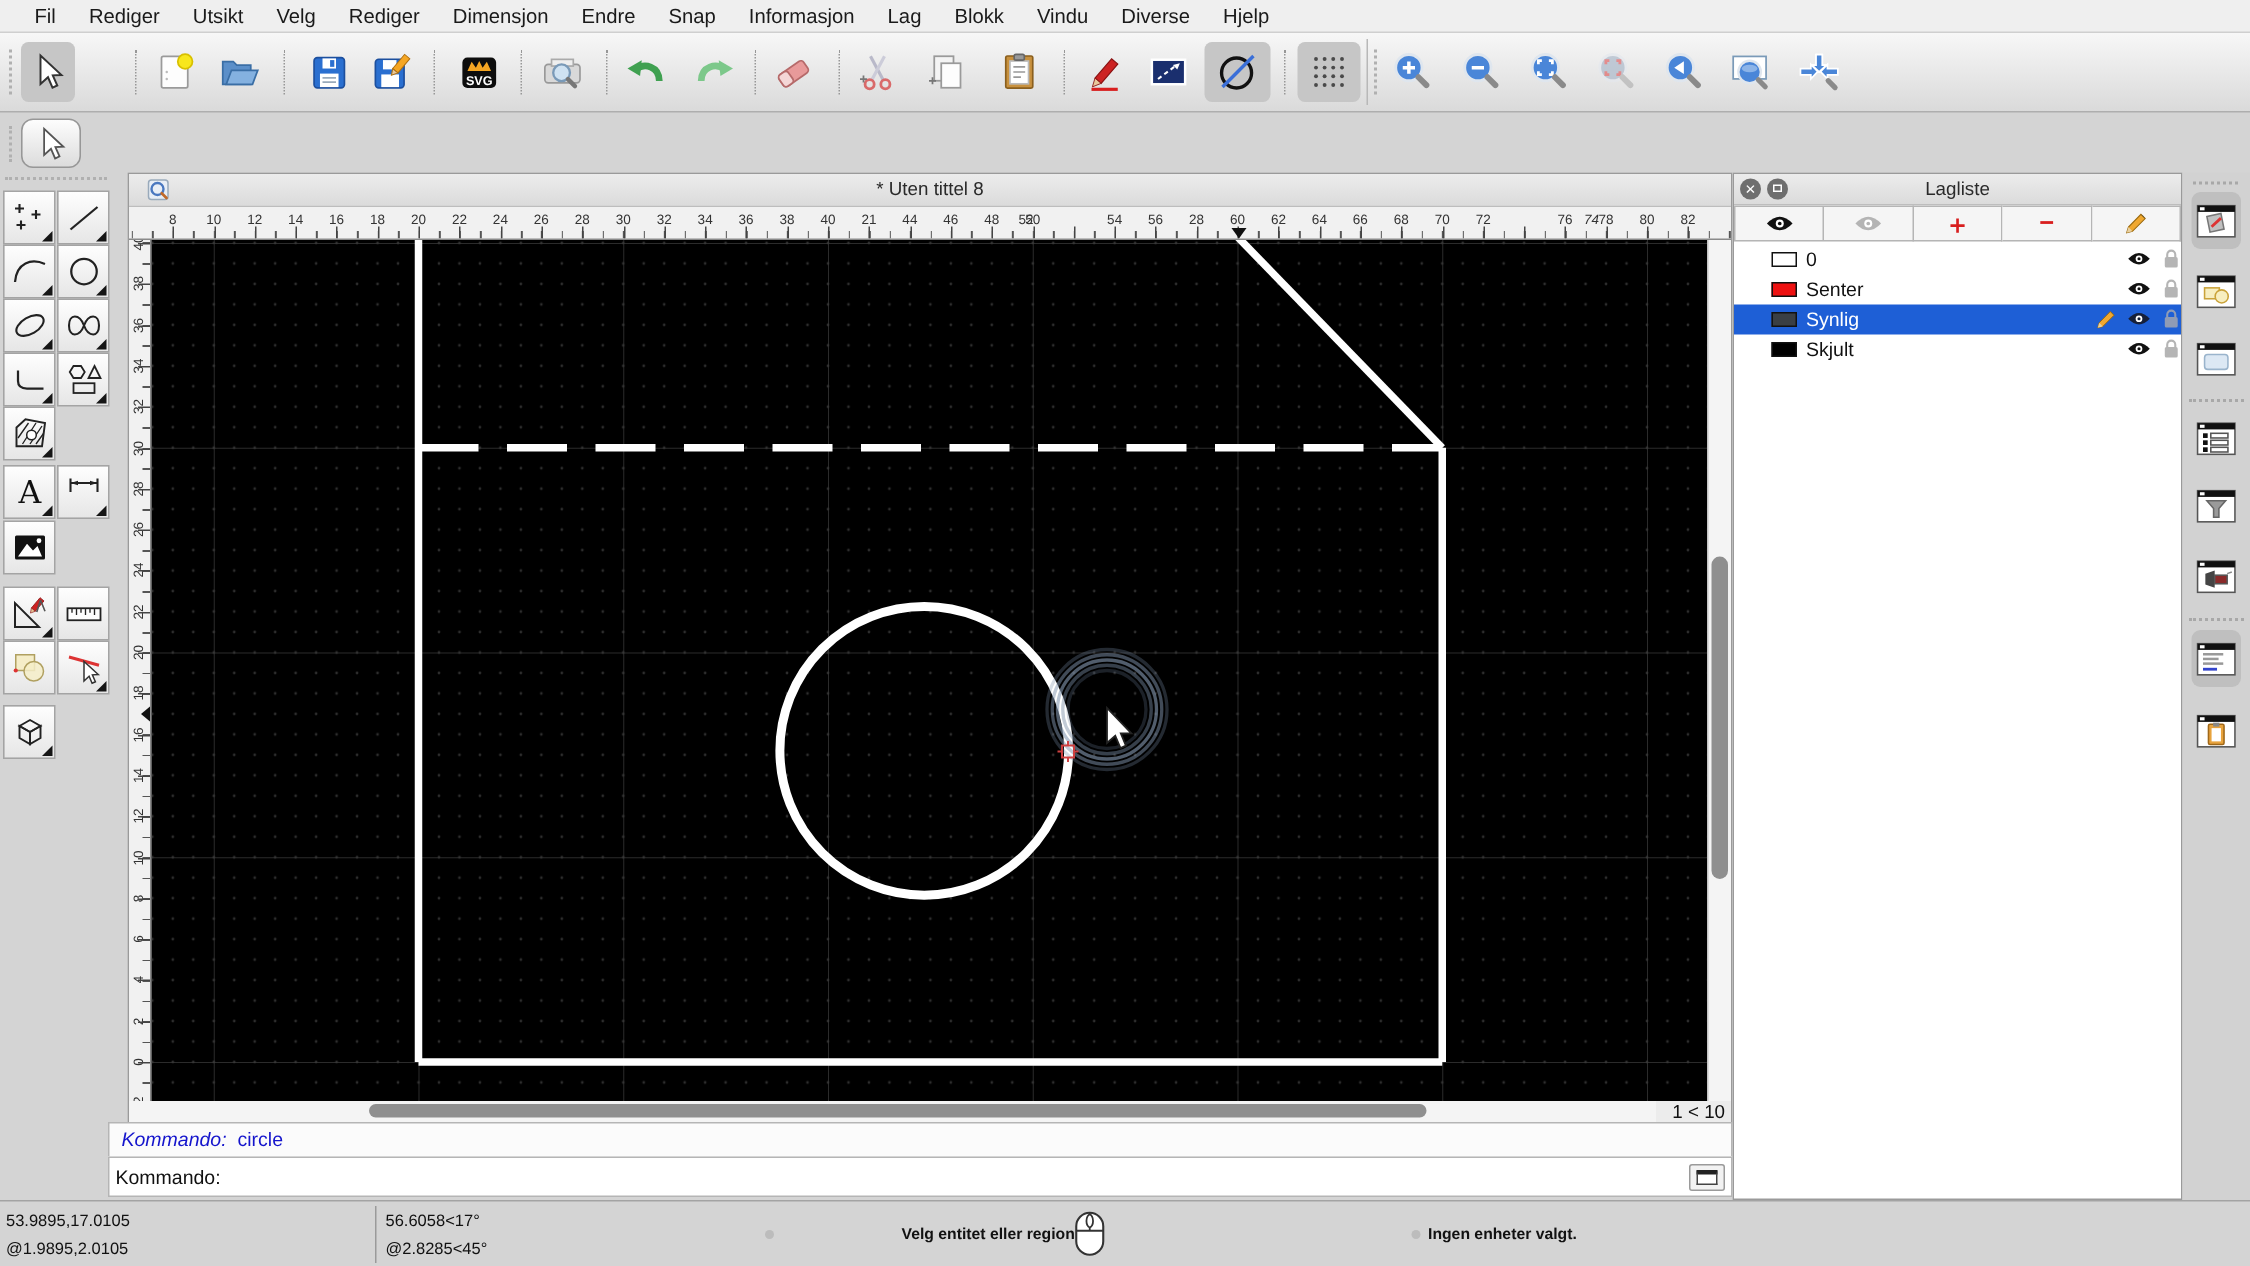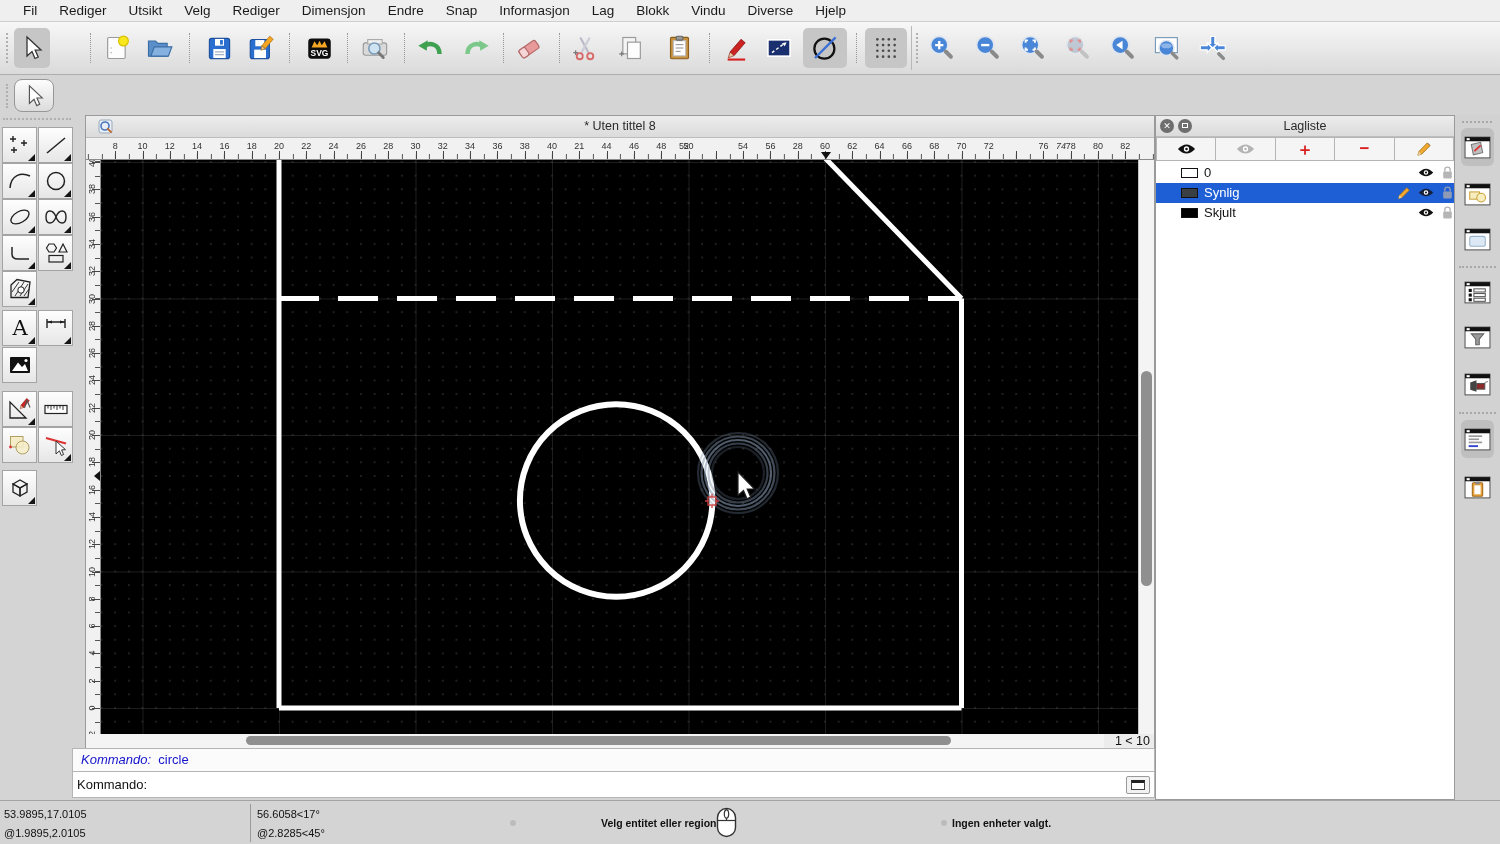--- a/index.html
+++ b/index.html
@@ -731,20 +731,37 @@
             <circle cx="10" cy="6" r="1.3" fill="#111"></circle>
           </svg>
         </span>
         <span class="layer-lock">
           <svg width="11" height="14" viewBox="0 0 10 13">
             <path d="M2.5 5 V3.5 a2.5 2.5 0 0 1 5 0 V5" fill="none" stroke="#b5b5b5" stroke-width="1.3"></path>
             <rect x="1" y="5" width="8" height="6.5" rx="1" fill="#b5b5b5"></rect>
           </svg>
         </span>
       </div>
+      <div class="layer-row">
+        <span class="layer-swatch" style="background:#ee1111"></span>
+        <span class="layer-name">Senter</span>
+        <span class="layer-eye">
+          <svg width="16" height="11" viewBox="0 0 20 12">
+            <path d="M1 6 Q10 -3.5 19 6 Q10 15.5 1 6 Z" fill="#111"></path>
+            <circle cx="10" cy="6" r="2.8" fill="#fff"></circle>
+            <circle cx="10" cy="6" r="1.3" fill="#111"></circle>
+          </svg>
+        </span>
+        <span class="layer-lock">
+          <svg width="11" height="14" viewBox="0 0 10 13">
+            <path d="M2.5 5 V3.5 a2.5 2.5 0 0 1 5 0 V5" fill="none" stroke="#b5b5b5" stroke-width="1.3"></path>
+            <rect x="1" y="5" width="8" height="6.5" rx="1" fill="#b5b5b5"></rect>
+          </svg>
+        </span>
+      </div>
       <div class="layer-row selected">
         <span class="layer-swatch" style="background:#3a3f44"></span>
         <span class="layer-name">Synlig</span>
         <span class="layer-pencil">
           <svg width="15" height="15" viewBox="0 0 18 18">
             <polygon points="3,15 4.2,11 13,2 16,5 7,14" fill="#f0a830" stroke="#9a6a10" stroke-width=".8"></polygon>
             <polygon points="3,15 4.2,11 7,14" fill="#e8d0a0"></polygon>
           </svg>
         </span>
         <span class="layer-eye">

